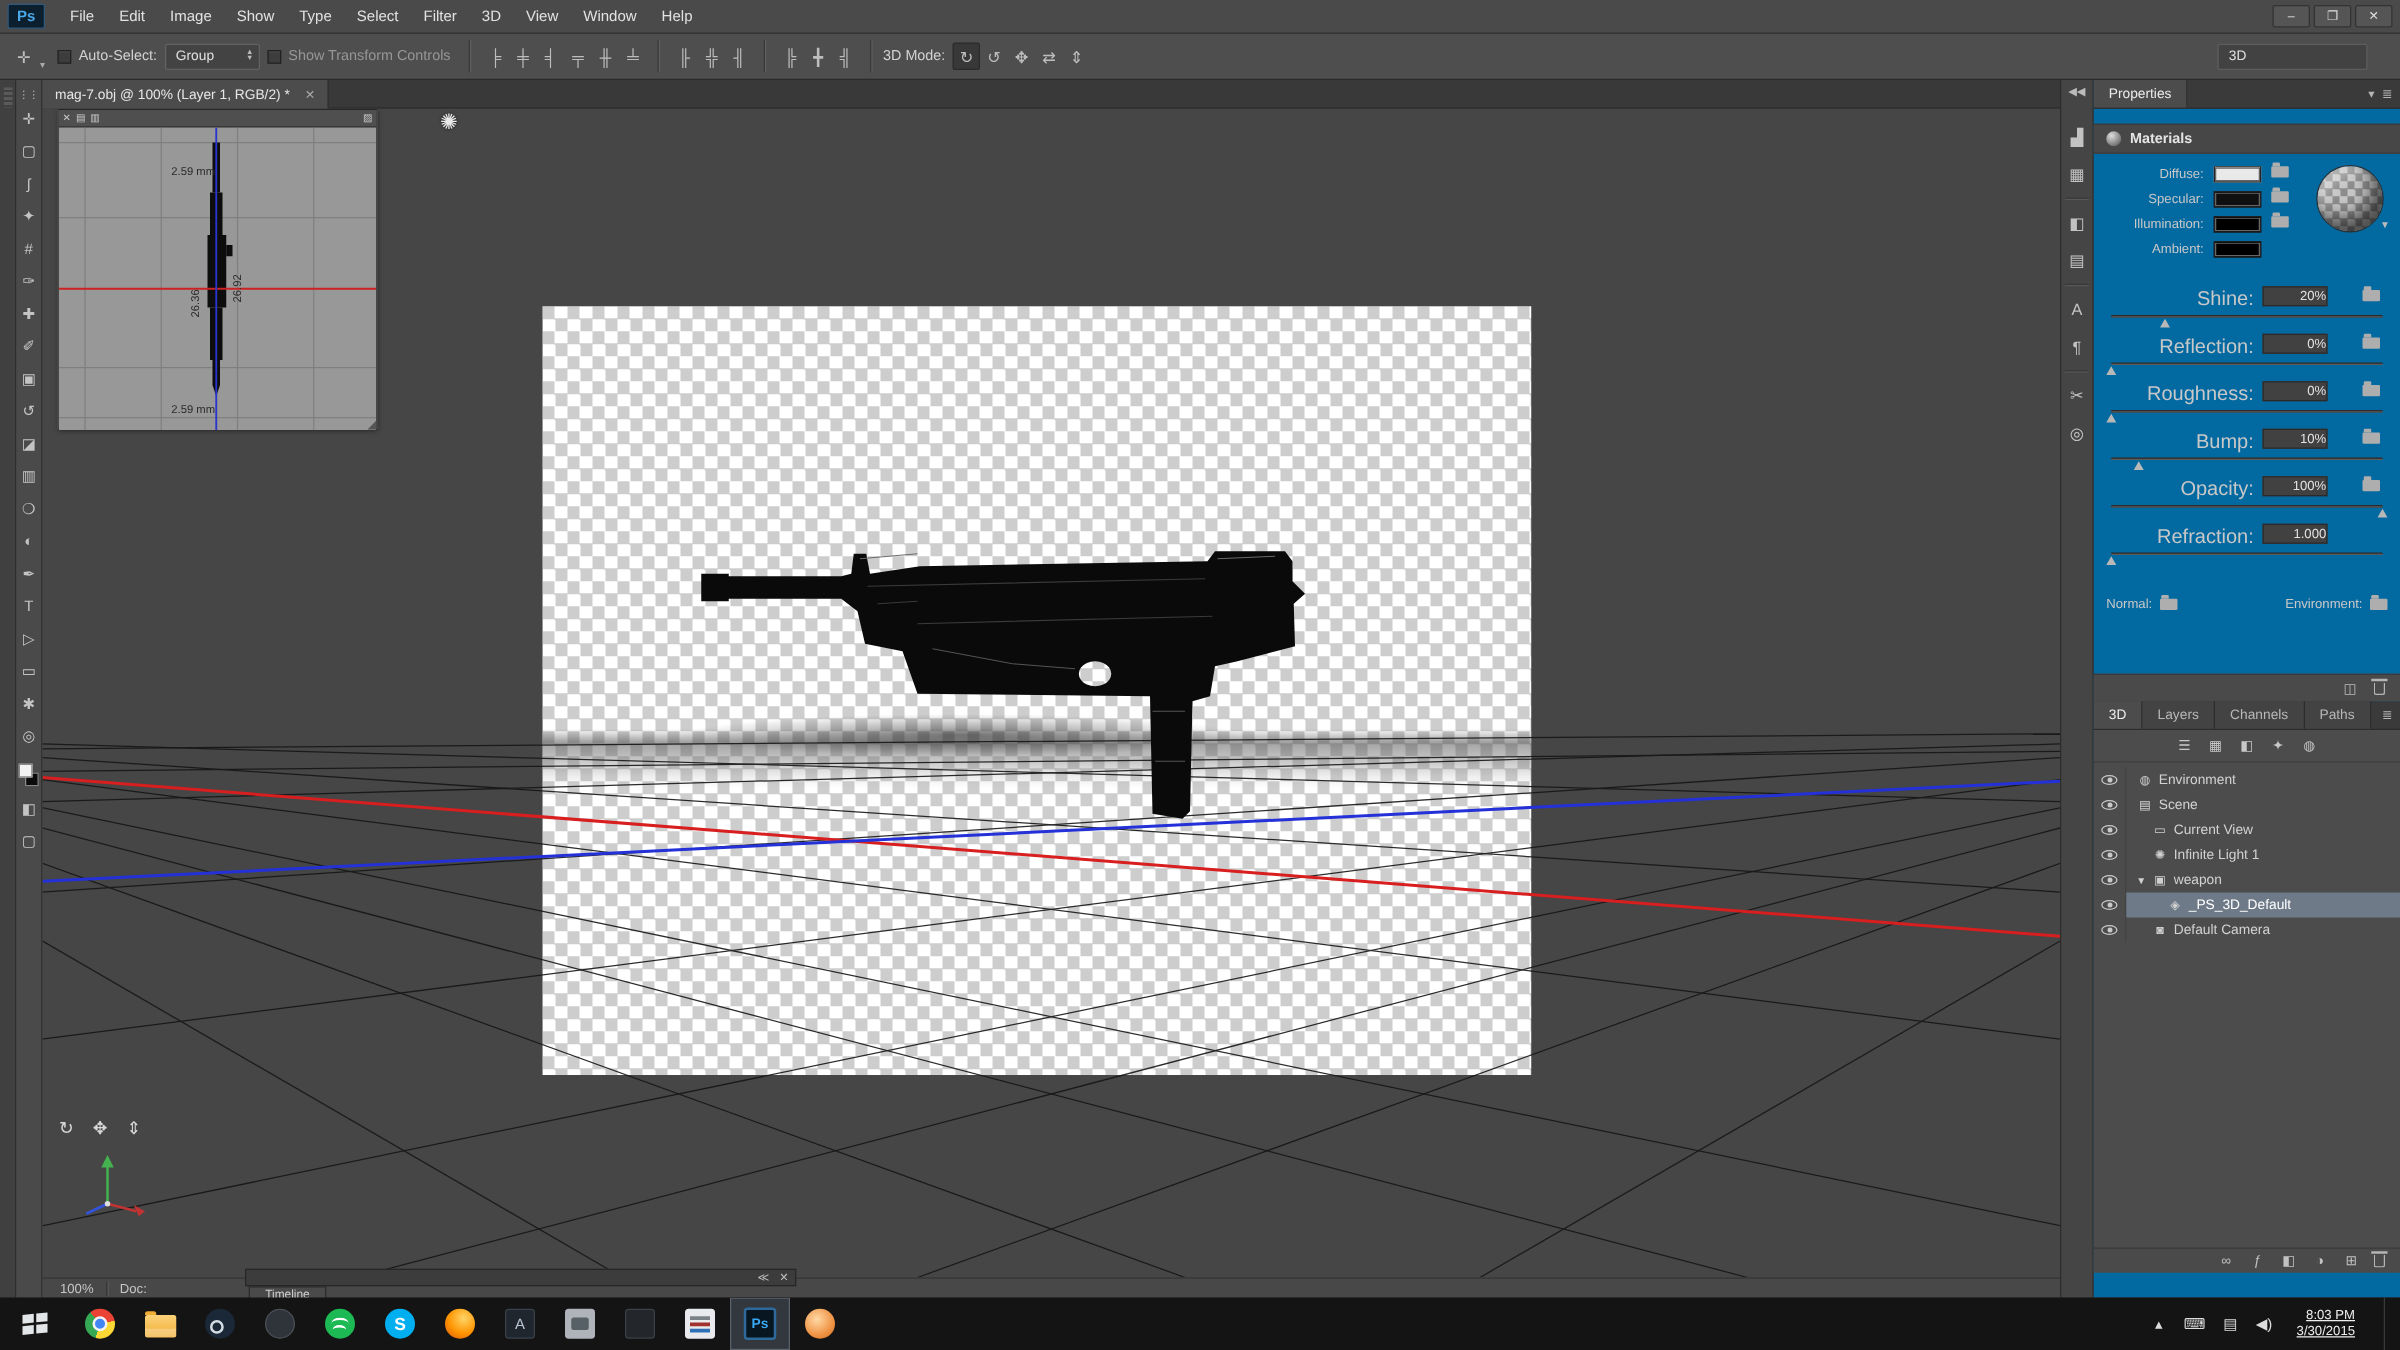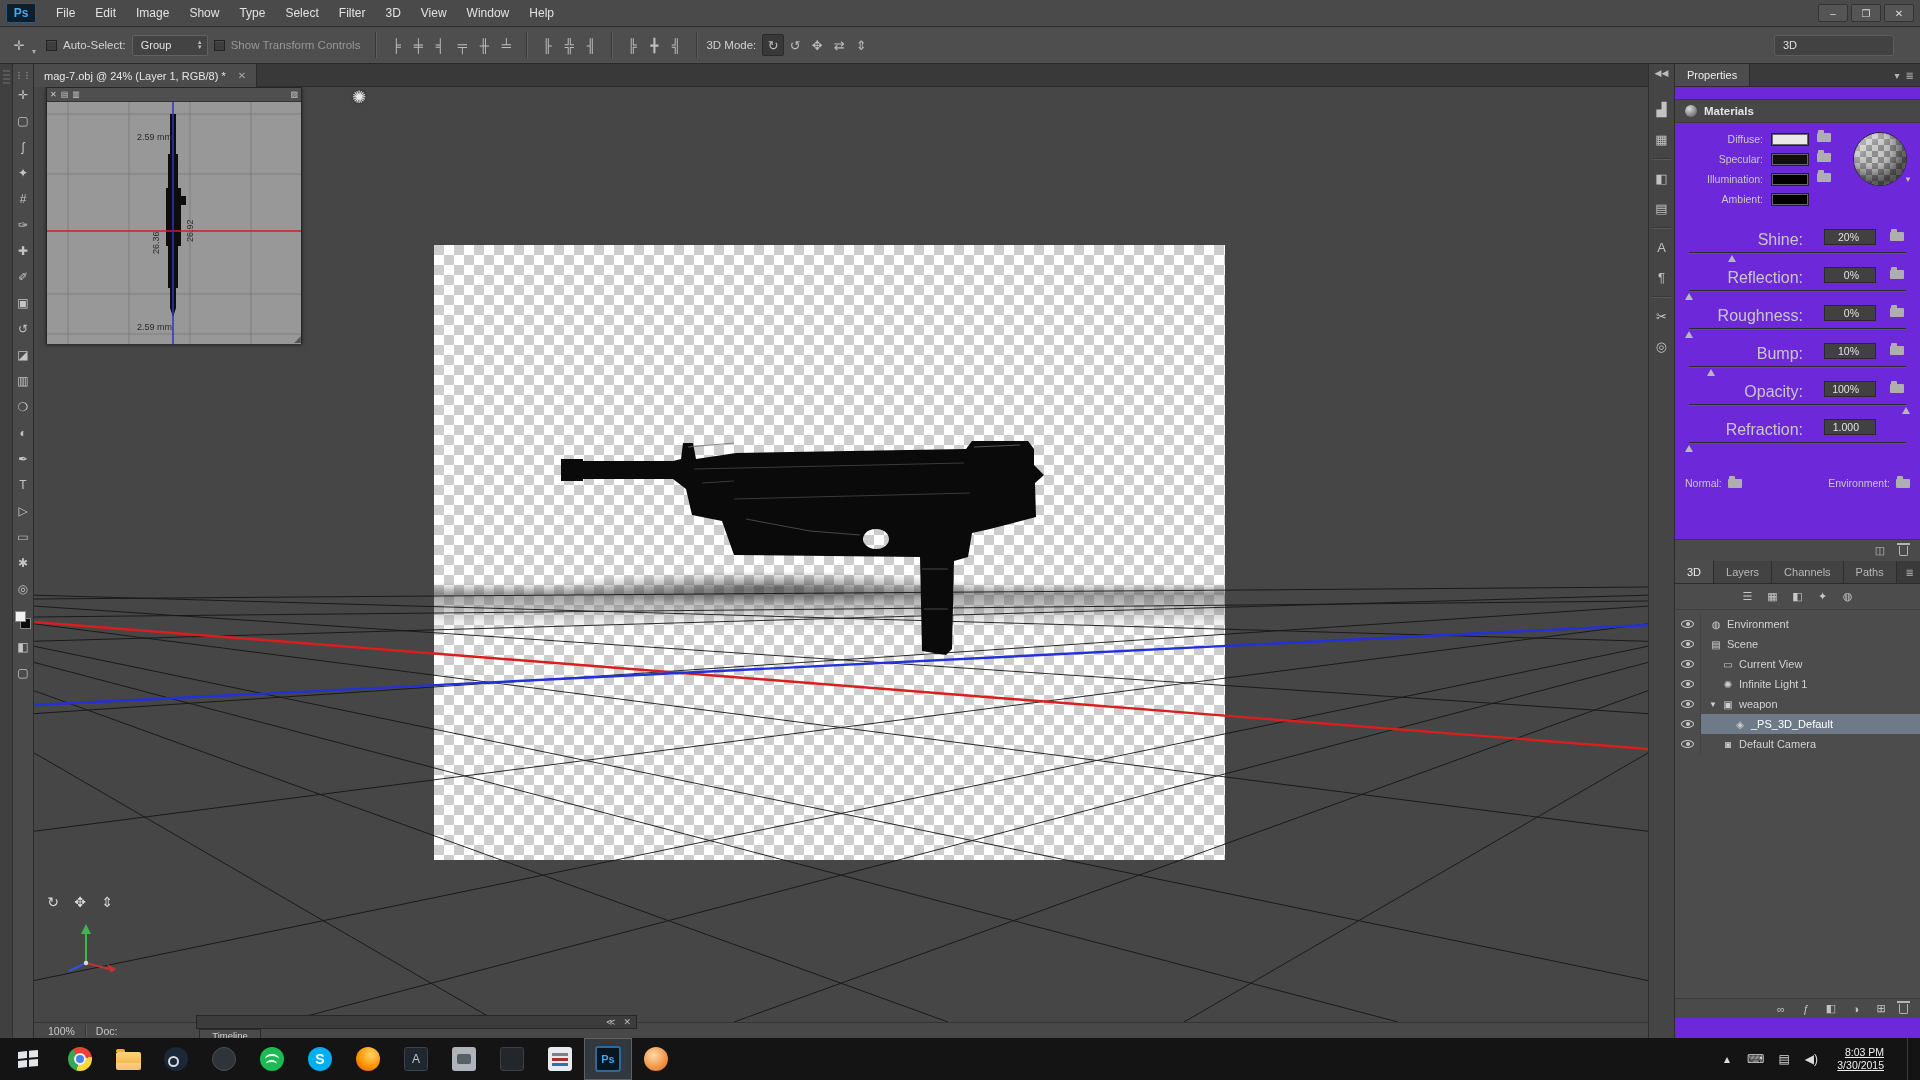--- a/index.html
+++ b/index.html
@@ -91,21 +91,21 @@
     align-items:flex-start; justify-content:center; overflow:hidden; z-index:6; }
 
   
   #dockstrip { position:absolute; left:1648px; top:64px; width:27px; height:974px; background:#454545;
     border-left:1px solid #2d2d2d; border-right:1px solid #2d2d2d; display:flex; flex-direction:column; align-items:center; }
   #dockstrip .gi { height:30px; font-size:13px; color:#c2c2c2; }
   #dockstrip .chev { height:18px; font-size:9px; color:#bbb; margin:4px 0 8px; }
   #dockstrip .dsep { width:19px; height:1px; background:#383838; box-shadow:0 1px 0 #585858; margin:4px 0; }
 
   
-  #rightpanel { position:absolute; left:1675px; top:64px; width:245px; height:974px; background:#6d28d9; }
+  #rightpanel { position:absolute; left:1675px; top:64px; width:245px; height:974px; background:#0369a1; }
   .tabrow { position:absolute; left:0; right:0; height:23px; background:#3a3a3a;
     border-bottom:1px solid #2c2c2c; display:flex; align-items:stretch; }
   .ptab { padding:0 12px; display:flex; align-items:center; font-size:11px; color:#b8b8b8;
     background:#434343; border-right:1px solid #2c2c2c; }
   .ptab.active { background:#4c4c4c; color:#ececec; }
   .tabrow .rmenu { margin-left:auto; display:flex; align-items:center; gap:6px; padding-right:6px;
     font-size:10px; color:#b5b5b5; }
 
   #propbody { position:absolute; left:0; top:23px; width:245px; height:474px; }
   #mathead { position:absolute; left:0; right:0; top:12px; height:24px; background:#474747;
@@ -119,23 +119,23 @@
   #crows { position:absolute; left:10px; top:46px; width:165px; }
   .crow { height:20px; display:flex; }
   .crow .lbl { width:86px; text-align:right; font-size:10.5px; color:#c8c8c8; padding-right:8px; }
   .swatch { width:38px; height:13px; border:1px solid #222; box-shadow:inset 0 0 0 1px #666; }
   .folder { position:relative; width:14px; height:9px; background:#aeaeae; border-radius:1px; margin-left:8px; }
   .folder::before { content:""; position:absolute; top:-3px; left:1px; width:6px; height:3px;
     background:#aeaeae; border-radius:1px 1px 0 0; }
   #srows { position:absolute; left:10px; right:10px; top:142px; }
   .srow { position:relative; height:38px; }
   .srow .lbl { position:absolute; left:0; top:2px; width:118px; text-align:right; font-size:16px; color:#c8c8c8; }
-  .vbox { position:absolute; right:34px; top:0; width:52px; height:16px; background:#414141;
+  .vbox { position:absolute; right:48px; top:0; width:52px; height:16px; background:#414141;
     border:1px solid #2a2a2a; color:#e2e2e2; font-size:10.5px; display:flex; align-items:center;
-    justify-content:flex-end; padding:0 16px; }
+    justify-content:flex-end; padding:0 0; }
   .srow .folder { position:absolute; right:6px; top:3px; }
   .track { position:absolute; left:4px; right:4px; top:23px; height:2px; background:#2b2b2b;
     border-bottom:1px solid #5c5c5c; }
   .thumb { position:absolute; top:3px; width:0; height:0; border-left:4px solid transparent;
     border-right:4px solid transparent; border-bottom:7px solid #b8b8b8; }
   #nrow { position:absolute; left:10px; right:10px; top:390px; display:flex; align-items:center; font-size:10.5px; color:#c8c8c8; }
   #nrow .folder { margin-left:6px; }
   #nrow .gap { flex:1; }
   #pbot { position:absolute; left:0; right:0; bottom:0; height:22px; background:#4a4a4a;
     border-top:1px solid #3a3a3a; display:flex; align-items:center; justify-content:flex-end;
@@ -304,21 +304,21 @@
   <span id="fgbg">
     <span class="bg-sw"></span>
     <span class="fg-sw"></span>
   </span>
   <span class="tool">◧</span>
   <span class="tool">▢</span>
 </div>
 
 <div id="tabbar">
   <div class="doctab">
-    <span>mag-7.obj @ 24% (Layer 1, RGB/8) *</span>
+    <span>mag-7.obj @ 100% (Layer 1, RGB/2) *</span>
     <span class="close">✕</span>
   </div>
 </div>
 
 <div id="canvas">
   <div id="checker">
     <div id="horizonShade"></div>
     <div id="gunShade"></div>
   </div>
 

